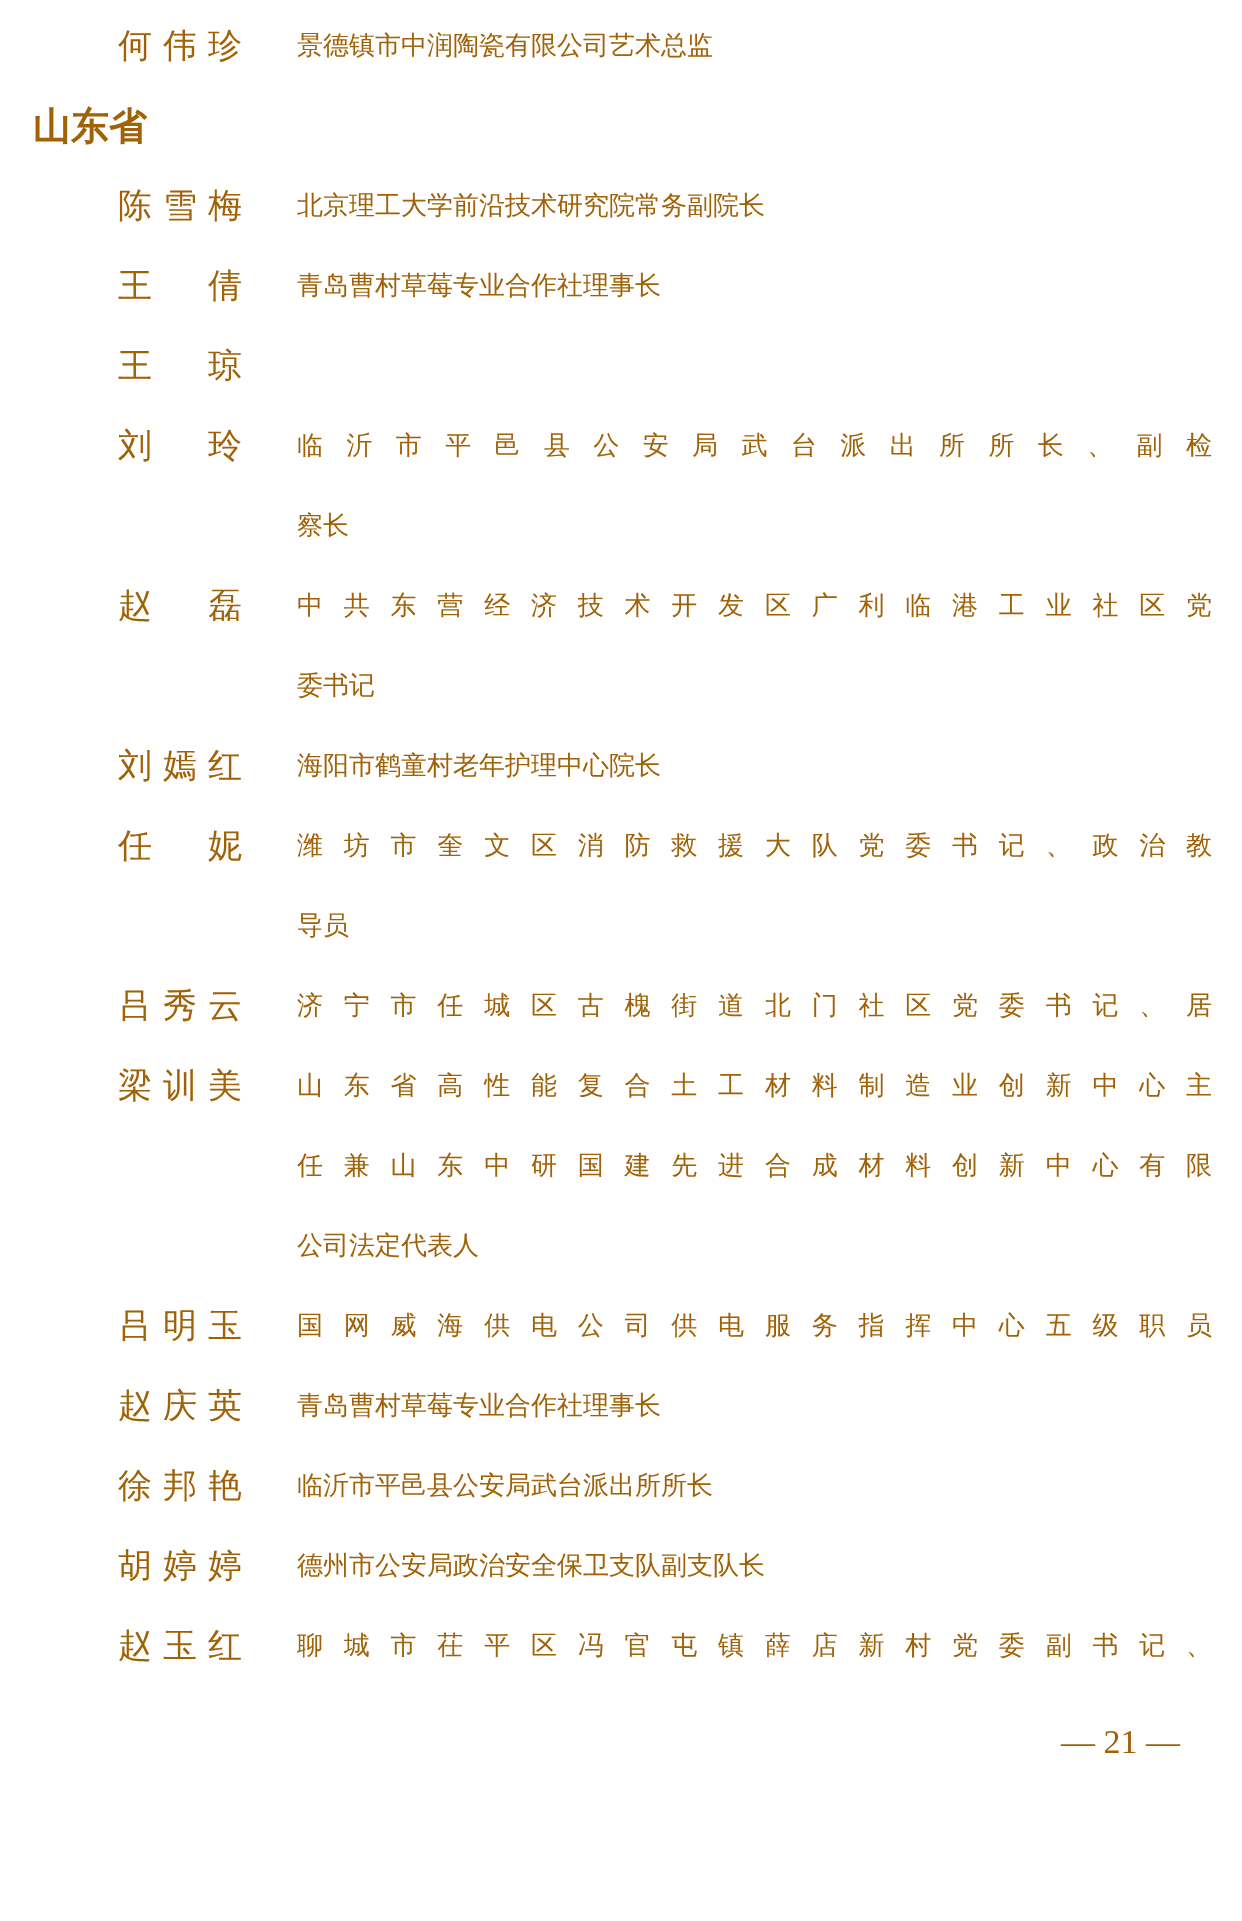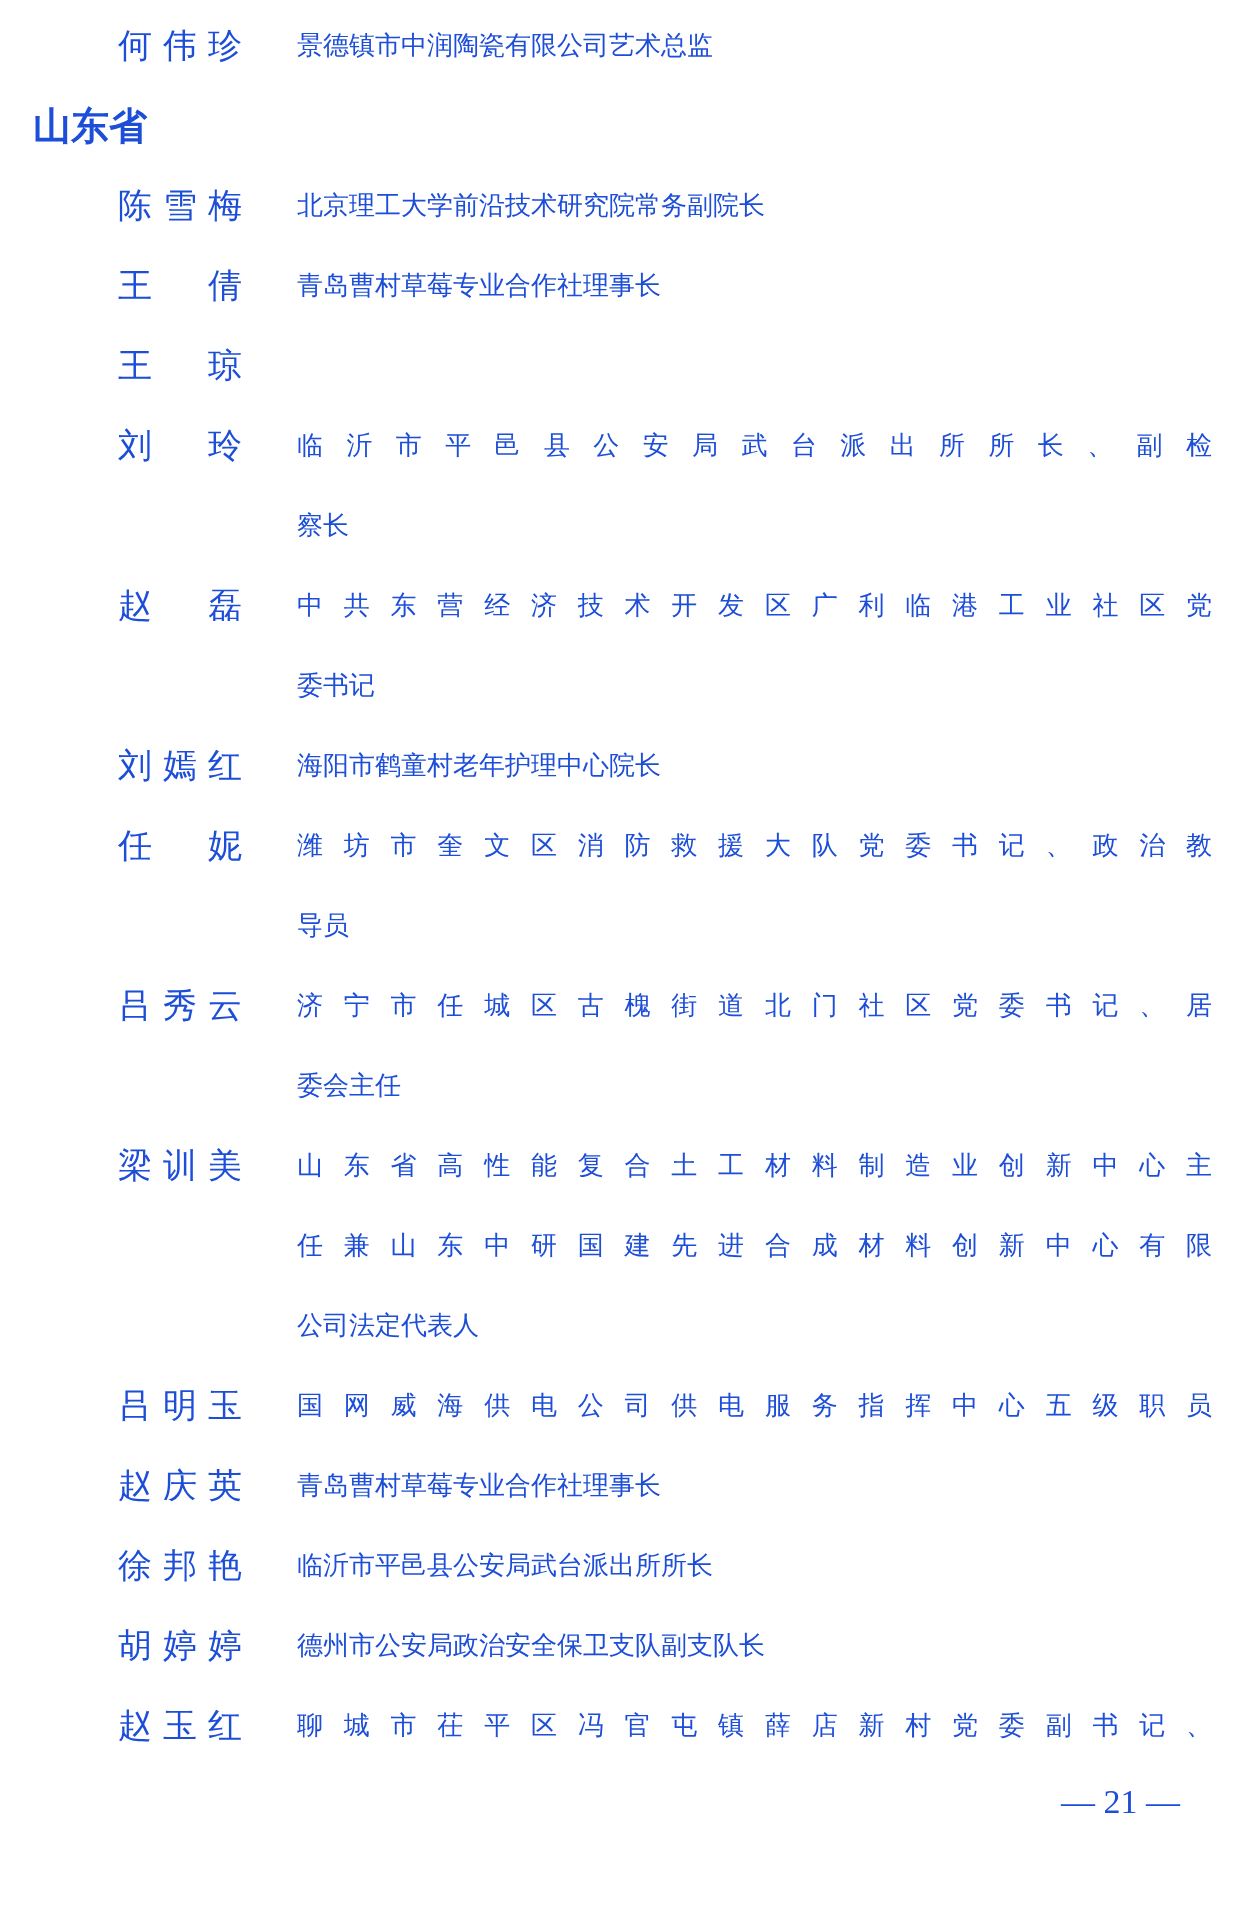--- a/index.html
+++ b/index.html
@@ -5,21 +5,21 @@
   html, body {
     margin: 0;
     padding: 0;
     background: #ffffff;
   }
   .page {
     position: relative;
     width: 1242px;
     height: 1921px;
     background: #ffffff;
-    color: #1d4ed8;
+    color: #a16207;
     font-family: "Liberation Serif", "DejaVu Serif", serif;
     box-sizing: border-box;
     padding-top: 6px;
     overflow: hidden;
   }
   .rows {
     width: 100%;
   }
   .entry-row {
     display: flex;
@@ -53,21 +53,21 @@
   }
   .section-header {
     font-family: "Liberation Sans", "DejaVu Sans", sans-serif;
     font-weight: bold;
     font-size: 38px;
     line-height: 80px;
     margin-left: 33px;
   }
   .page-number {
     position: absolute;
-    top: 1782px;
+    top: 1722px;
     right: 62px;
     font-size: 34px;
     line-height: 40px;
     white-space: nowrap;
   }
 </style>
 </head>
 <body>
 
 <div class="page">
@@ -118,21 +118,20 @@
         <div class="entry-name">任妮</div>
         <div class="entry-position">
           <div class="position-line justified">潍坊市奎文区消防救援大队党委书记、政治教</div>
           <div class="position-line">导员</div>
         </div>
       </div>
       <div class="entry-row">
         <div class="entry-name">吕秀云</div>
         <div class="entry-position">
           <div class="position-line justified">济宁市任城区古槐街道北门社区党委书记、居</div>
-          <div class="position-line">委会主任</div>
         </div>
       </div>
       <div class="entry-row">
         <div class="entry-name">梁训美</div>
         <div class="entry-position">
           <div class="position-line justified">山东省高性能复合土工材料制造业创新中心主</div>
           <div class="position-line justified">任兼山东中研国建先进合成材料创新中心有限</div>
           <div class="position-line">公司法定代表人</div>
         </div>
       </div>

